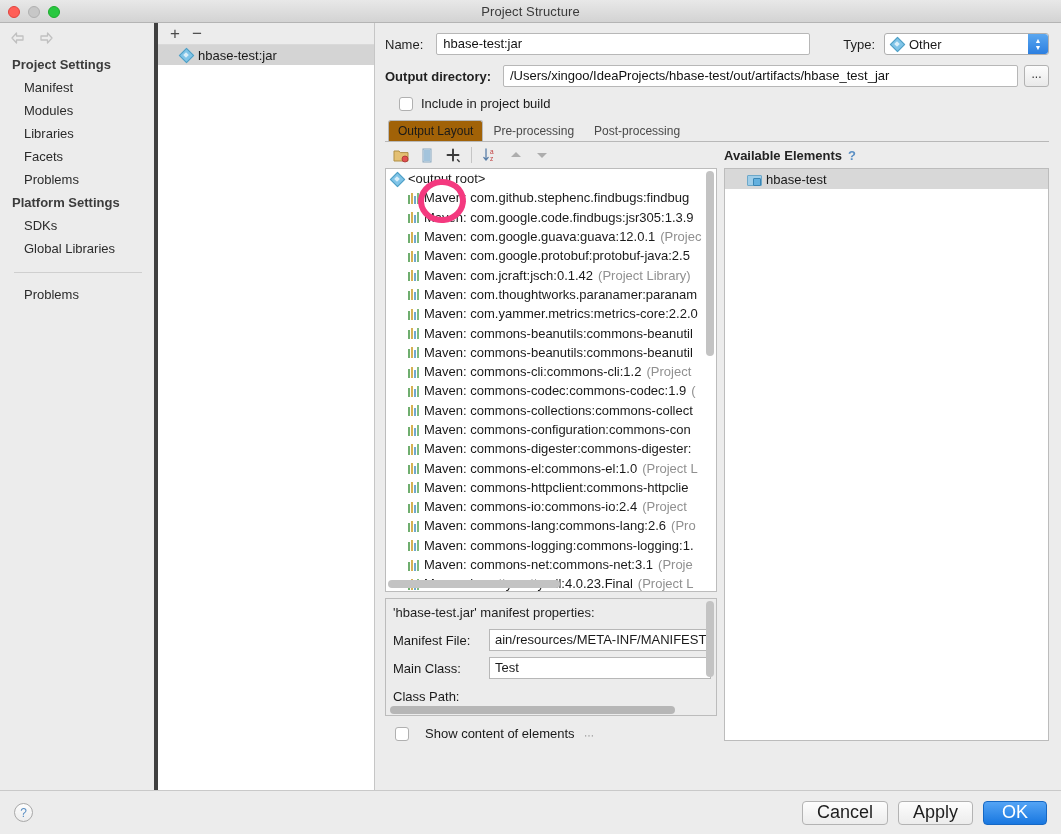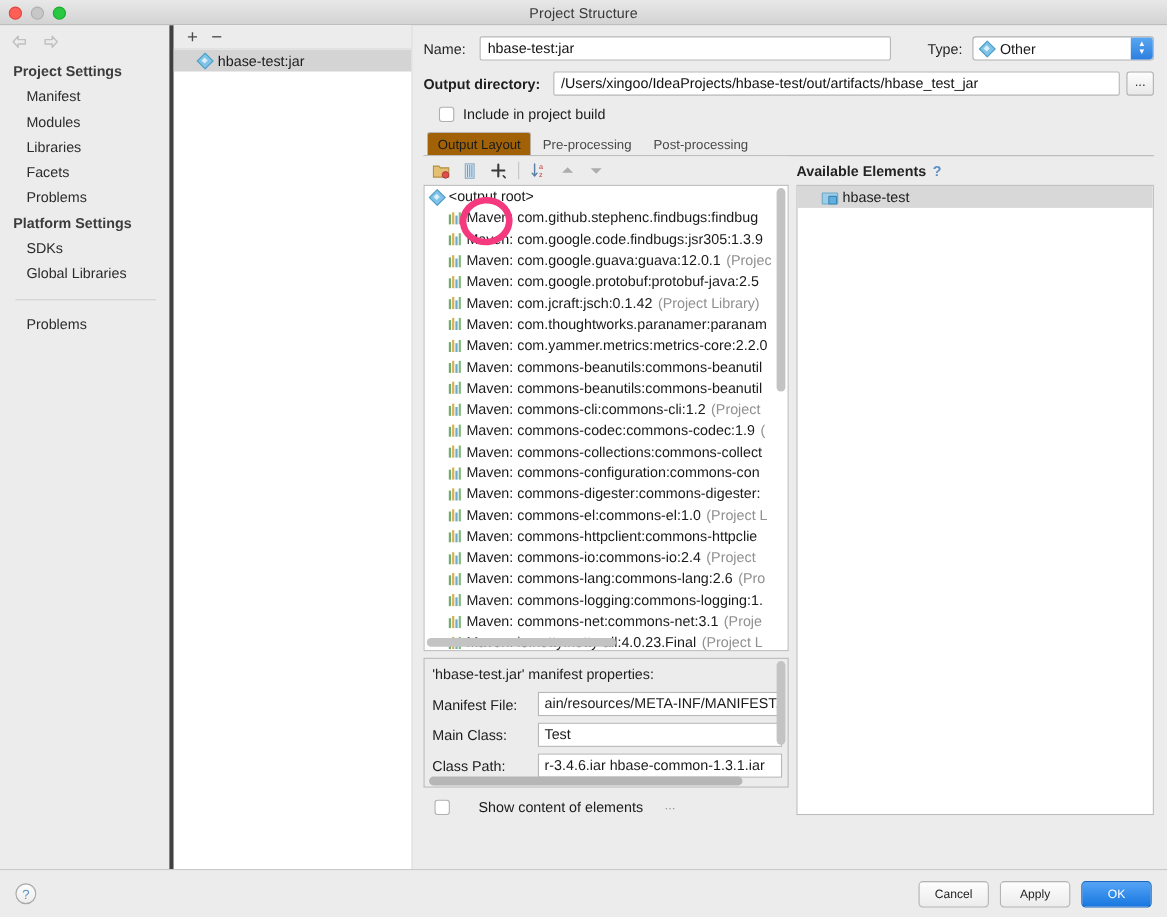--- a/index.html
+++ b/index.html
@@ -239,21 +239,21 @@
     background: #c3c3c3; border-radius: 4px;
   }
   .mf-hscroll {
     position: absolute; left: 4px; bottom: 1px; height: 8px; right: 14px;
   }
   .mf-hscroll .thumb {
     position: absolute; left: 0; top: 0; height: 8px; width: 285px;
     background: #b6b6b6; border-radius: 4px;
   }
 
-  .show-row { display: flex; align-items: center; margin-top: 10px; padding-left: 10px; gap: 18px; }
+  .show-row { display: flex; align-items: center; margin-top: 10px; padding-left: 10px; gap: 8px; }
   .show-ico {
     width: 13px; height: 13px; color: #8d8d8d; font-size: 10px;
     display: flex; align-items: flex-end; justify-content: center; line-height: 8px;
   }
 
   
   .avail-panel { flex: 1 1 auto; display: flex; flex-direction: column; min-width: 0; padding-left: 7px; }
   .avail-header {
     height: 26px; display: flex; align-items: center; gap: 6px;
     font-size: 13px; font-weight: bold; color: #232323;
@@ -296,21 +296,21 @@
   .help-btn {
     width: 19px; height: 19px; border-radius: 50%;
     border: 1px solid #a9a9a9; background: linear-gradient(#fdfdfd,#ededed);
     color: #5a8fc4; font-size: 12px; display: flex; align-items: center; justify-content: center;
   }
   .footer-spacer { flex: 1 1 auto; }
   .btn {
     height: 24px; min-width: 64px; padding: 0 14px;
     background: linear-gradient(#fdfdfd, #ececec);
     border: 1px solid #b3b3b3; border-radius: 4px;
-    font-size: 11px; color: #1d1d1d; margin-left: 10px;
+    font-size: 18px; color: #1d1d1d; margin-left: 10px;
     display: flex; align-items: center; justify-content: center;
     font-family: "Liberation Sans", sans-serif;
     text-align: right;
   }
   .btn.primary {
     background: linear-gradient(#54a4f5, #1877e0);
     border-color: #1668c4; color: #fff;
   }
 </style>
 </head>
@@ -672,21 +672,20 @@
             <div class="mf-row">
               <span class="mf-lbl">Manifest File:</span>
               <div class="mf-field">ain/resources/META-INF/MANIFEST.</div>
             </div>
             <div class="mf-row">
               <span class="mf-lbl">Main Class:</span>
               <div class="mf-field">Test</div>
             </div>
             <div class="mf-row">
               <span class="mf-lbl">Class Path:</span>
-              <div class="mf-field">r-3.4.6.iar hbase-common-1.3.1.iar</div>
             </div>
             <div class="mf-vscroll">
                 <div class="thumb"></div>
               </div>
             <div class="mf-hscroll">
                 <div class="thumb"></div>
               </div>
           </div>
 
           <div class="show-row">

